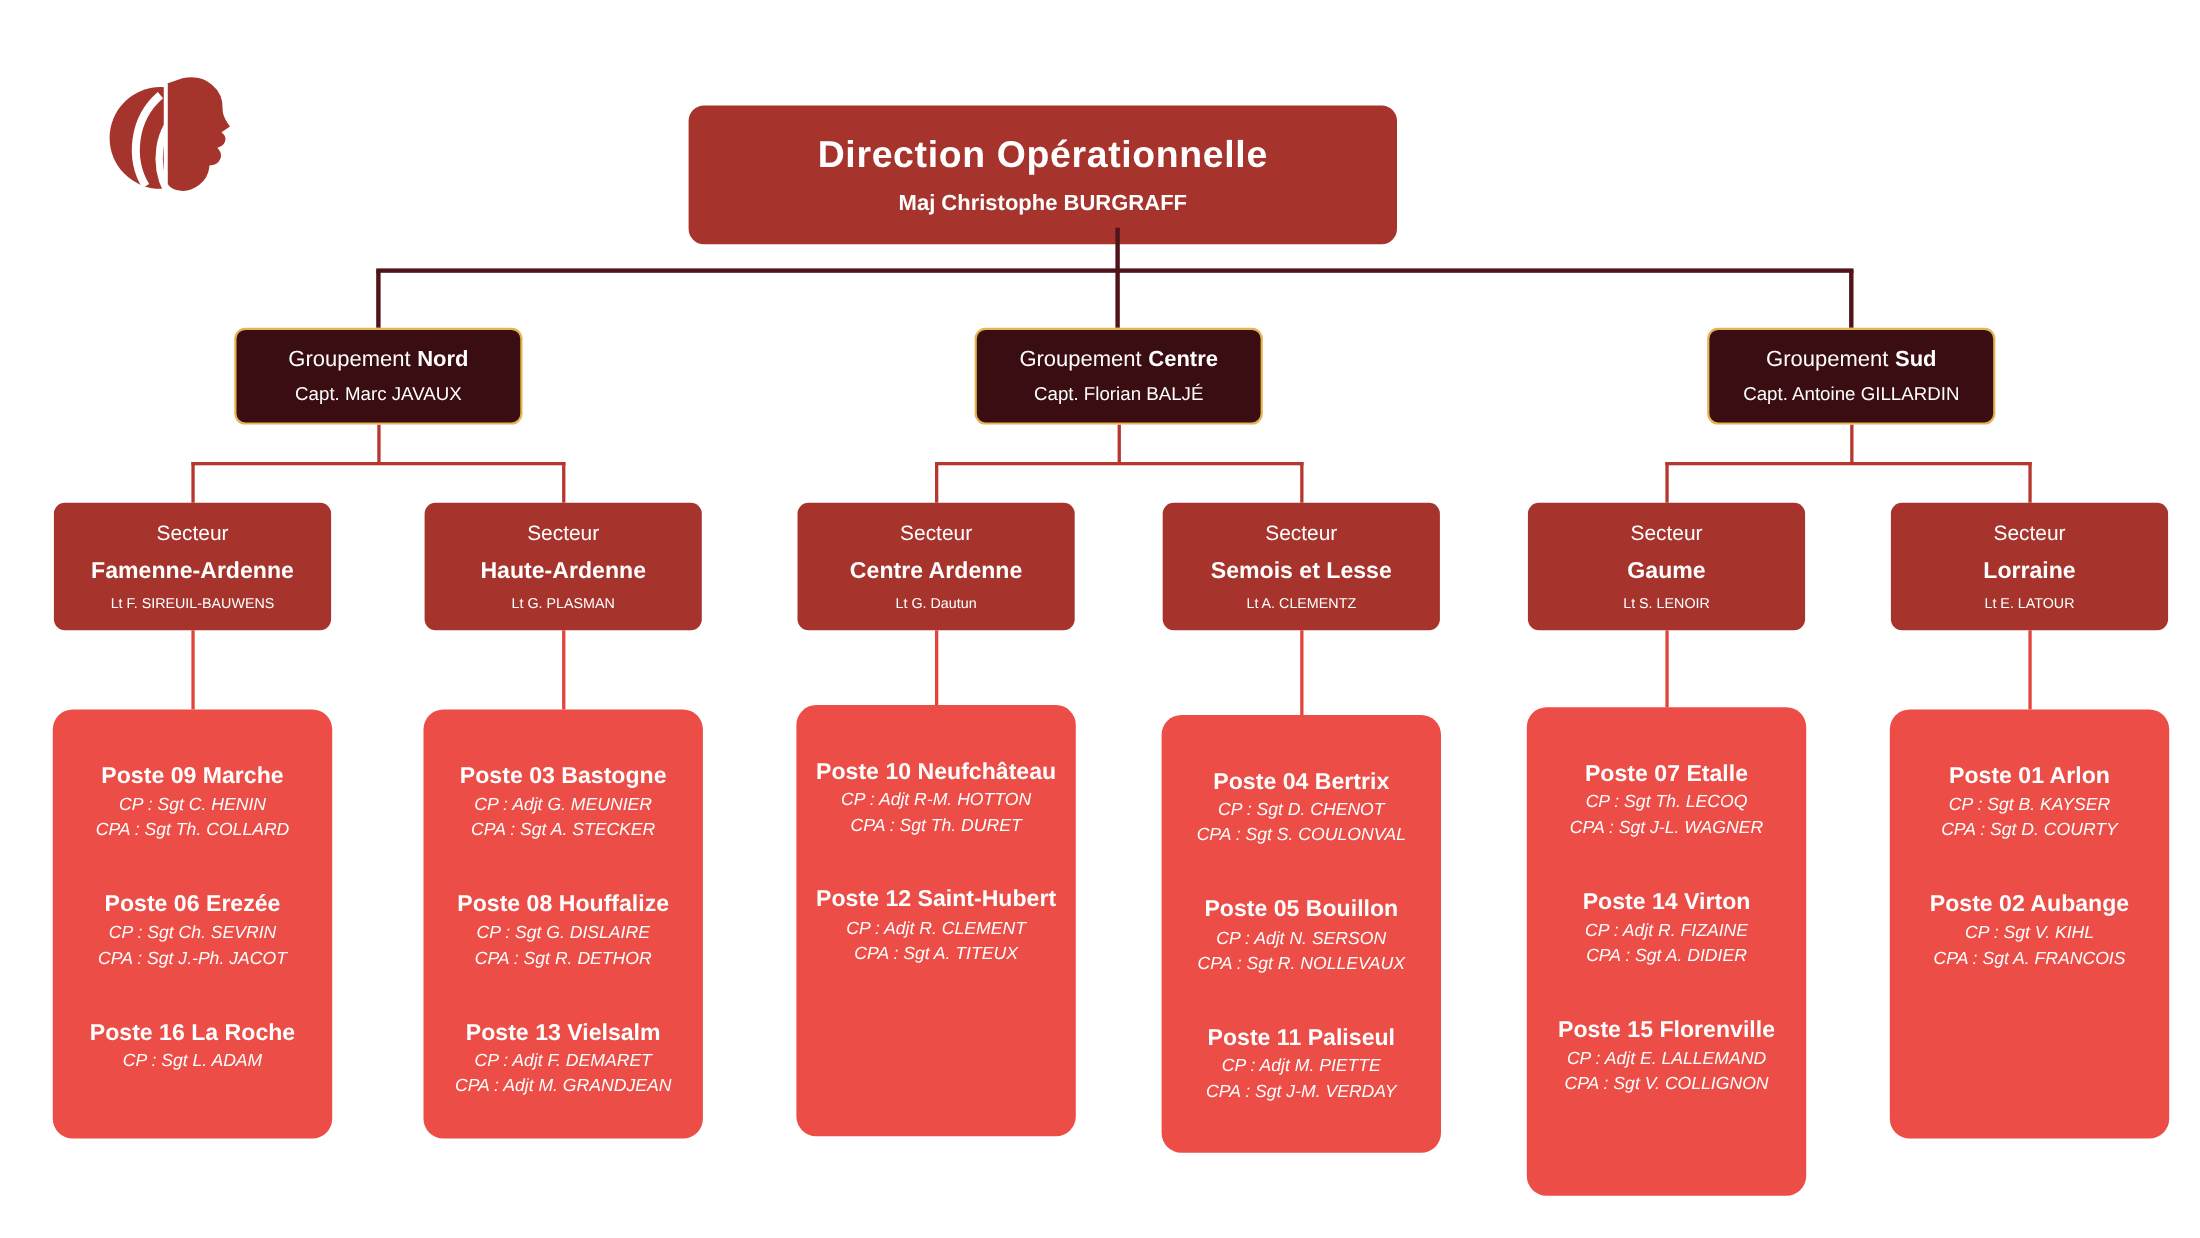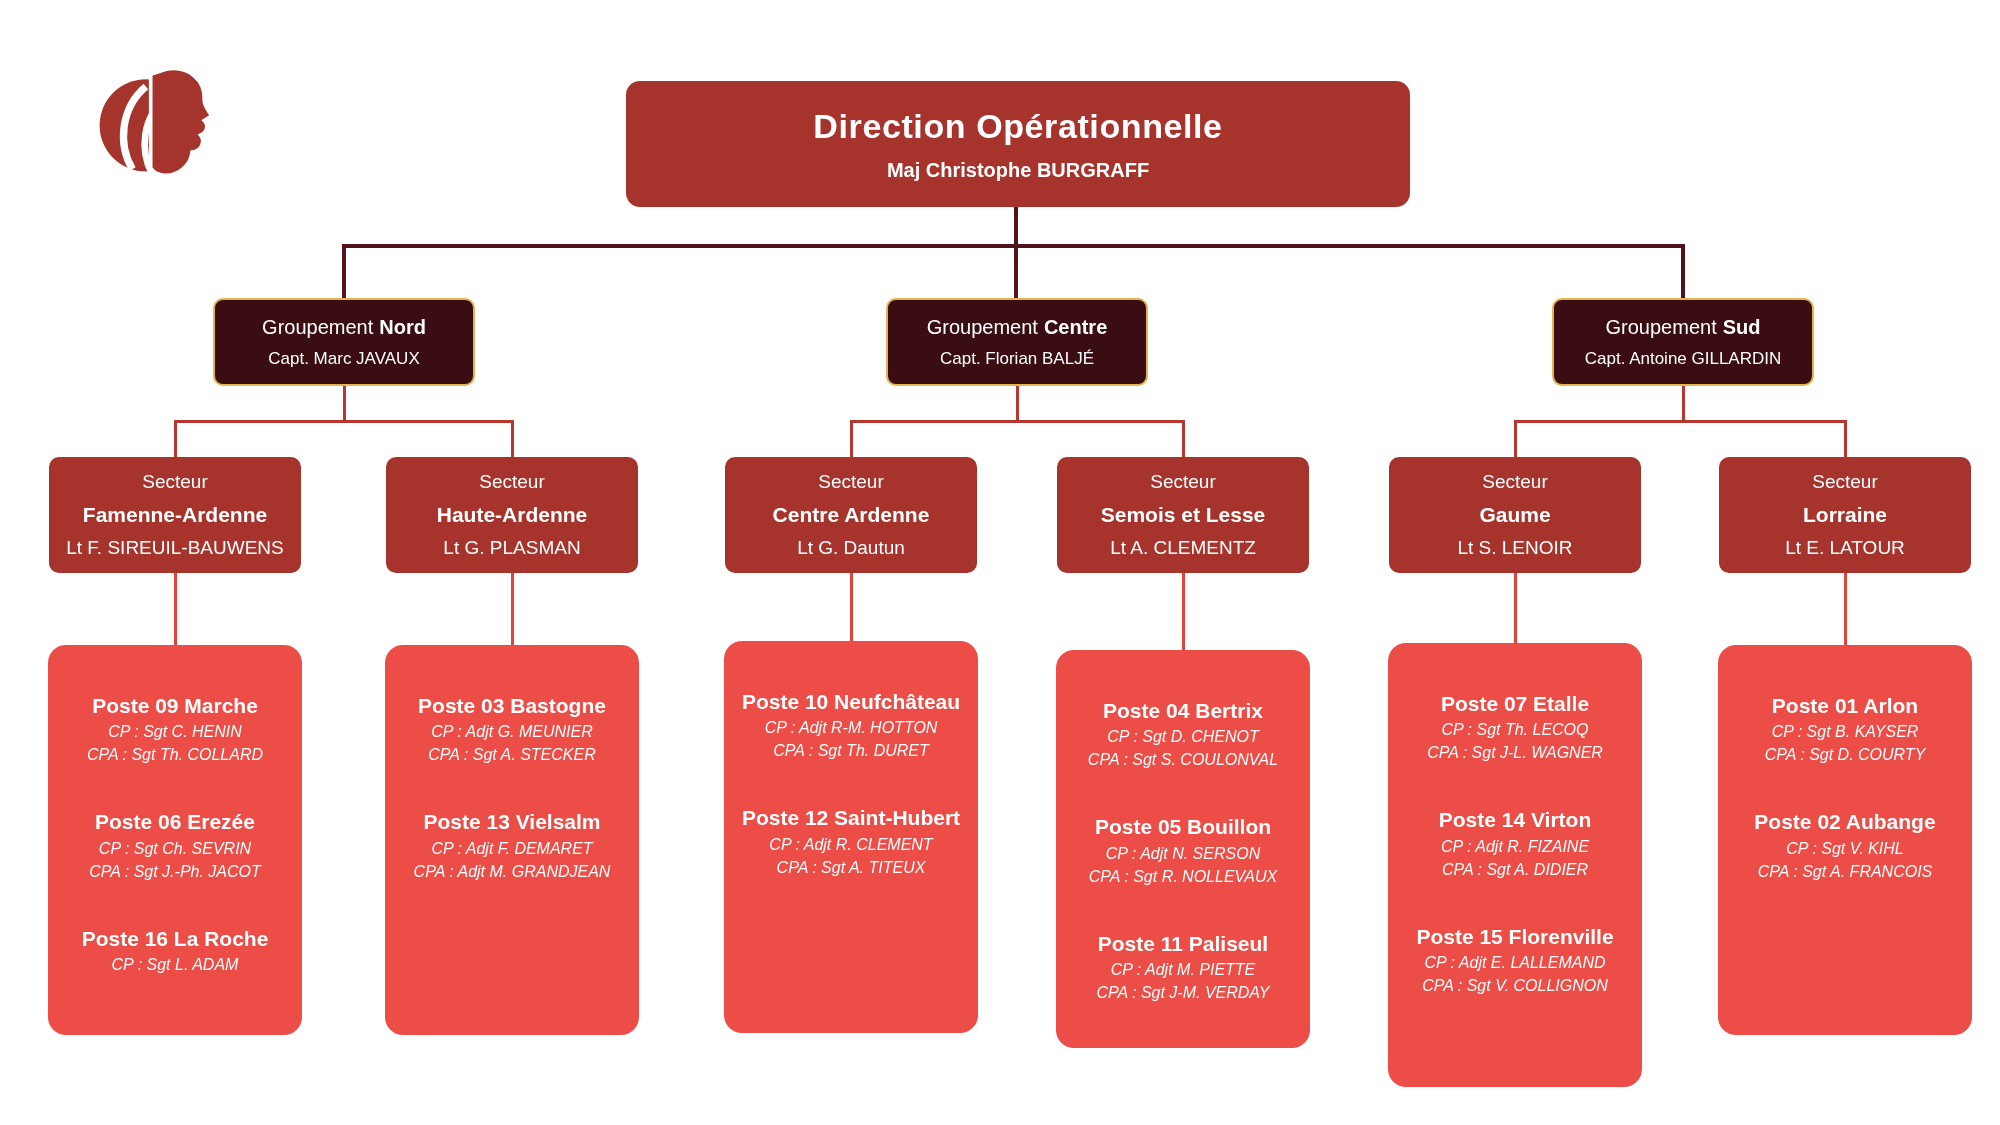--- a/index.html
+++ b/index.html
@@ -9,35 +9,35 @@
   }
   
   .line{position:absolute;}
   .l1{background:var(--line-dark,#4F1319);}
   .l2{background:var(--line-mid,#B5372E);}
   .l3{background:var(--line-light,#E2443C);}
 
   
   .box{position:absolute;box-sizing:border-box;display:flex;flex-direction:column;
        align-items:center;justify-content:center;text-align:center;}
-  .root-box{left:626px;top:81px;width:784px;height:126px;background:var(--box-red,#A6342C);
+  .root-box{left:626px;top:96px;width:644px;height:126px;background:var(--box-red,#A6342C);
        border-radius:14px;gap:13px;}
   .root-title{font-size:34px;font-weight:700;letter-spacing:.6px;}
   .root-subtitle{font-size:20px;font-weight:700;}
 
   .group-box{background:var(--box-dark,#3A0D12);border:2px solid var(--gold,#E3B451);
        border-radius:10px;gap:10px;}
   .group-line1{font-size:20px;display:flex;gap:6px;align-items:baseline;}
   .group-line1 b{font-weight:700;}
   .group-line2{font-size:17px;}
 
   .sect-box{background:var(--box-red,#A6342C);border-radius:10px;gap:10px;padding:6px;}
   .sect-label{font-size:19px;}
   .sect-name{font-size:21px;font-weight:700;}
-  .sect-leader{font-size:19px;}
+  .sect-leader{font-size:13px;}
 
   .poste-box{background:var(--box-light,#EC4D47);border-radius:18px;
        justify-content:flex-start;padding:48px 12px 14px;gap:44px;}
   .poste-group{display:flex;flex-direction:column;gap:2px;}
   .poste-title{font-size:21px;font-weight:700;line-height:1.25;}
   .poste-line{font-size:16px;font-style:italic;line-height:1.32;}
 
   .logo{position:absolute;left:97px;top:50px;width:122px;height:152px;}
 </style>
 </head>
@@ -154,20 +154,25 @@
           <div class="poste-line">CP : Sgt L. ADAM</div>
         </div>
       </div>
       <div class="box poste-box" style="left: 385px; top: 645px; width: 254px; height: 390px;">
         <div class="poste-group">
           <div class="poste-title">Poste 03 Bastogne</div>
           <div class="poste-line">CP : Adjt G. MEUNIER</div>
           <div class="poste-line">CPA : Sgt A. STECKER</div>
         </div>
         <div class="poste-group">
+          <div class="poste-title">Poste 08 Houffalize</div>
+          <div class="poste-line">CP : Sgt G. DISLAIRE</div>
+          <div class="poste-line">CPA : Sgt R. DETHOR</div>
+        </div>
+        <div class="poste-group">
           <div class="poste-title">Poste 13 Vielsalm</div>
           <div class="poste-line">CP : Adjt F. DEMARET</div>
           <div class="poste-line">CPA : Adjt M. GRANDJEAN</div>
         </div>
       </div>
       <div class="box poste-box" style="left: 724px; top: 641px; width: 254px; height: 392px;">
         <div class="poste-group">
           <div class="poste-title">Poste 10 Neufchâteau</div>
           <div class="poste-line">CP : Adjt R-M. HOTTON</div>
           <div class="poste-line">CPA : Sgt Th. DURET</div>

